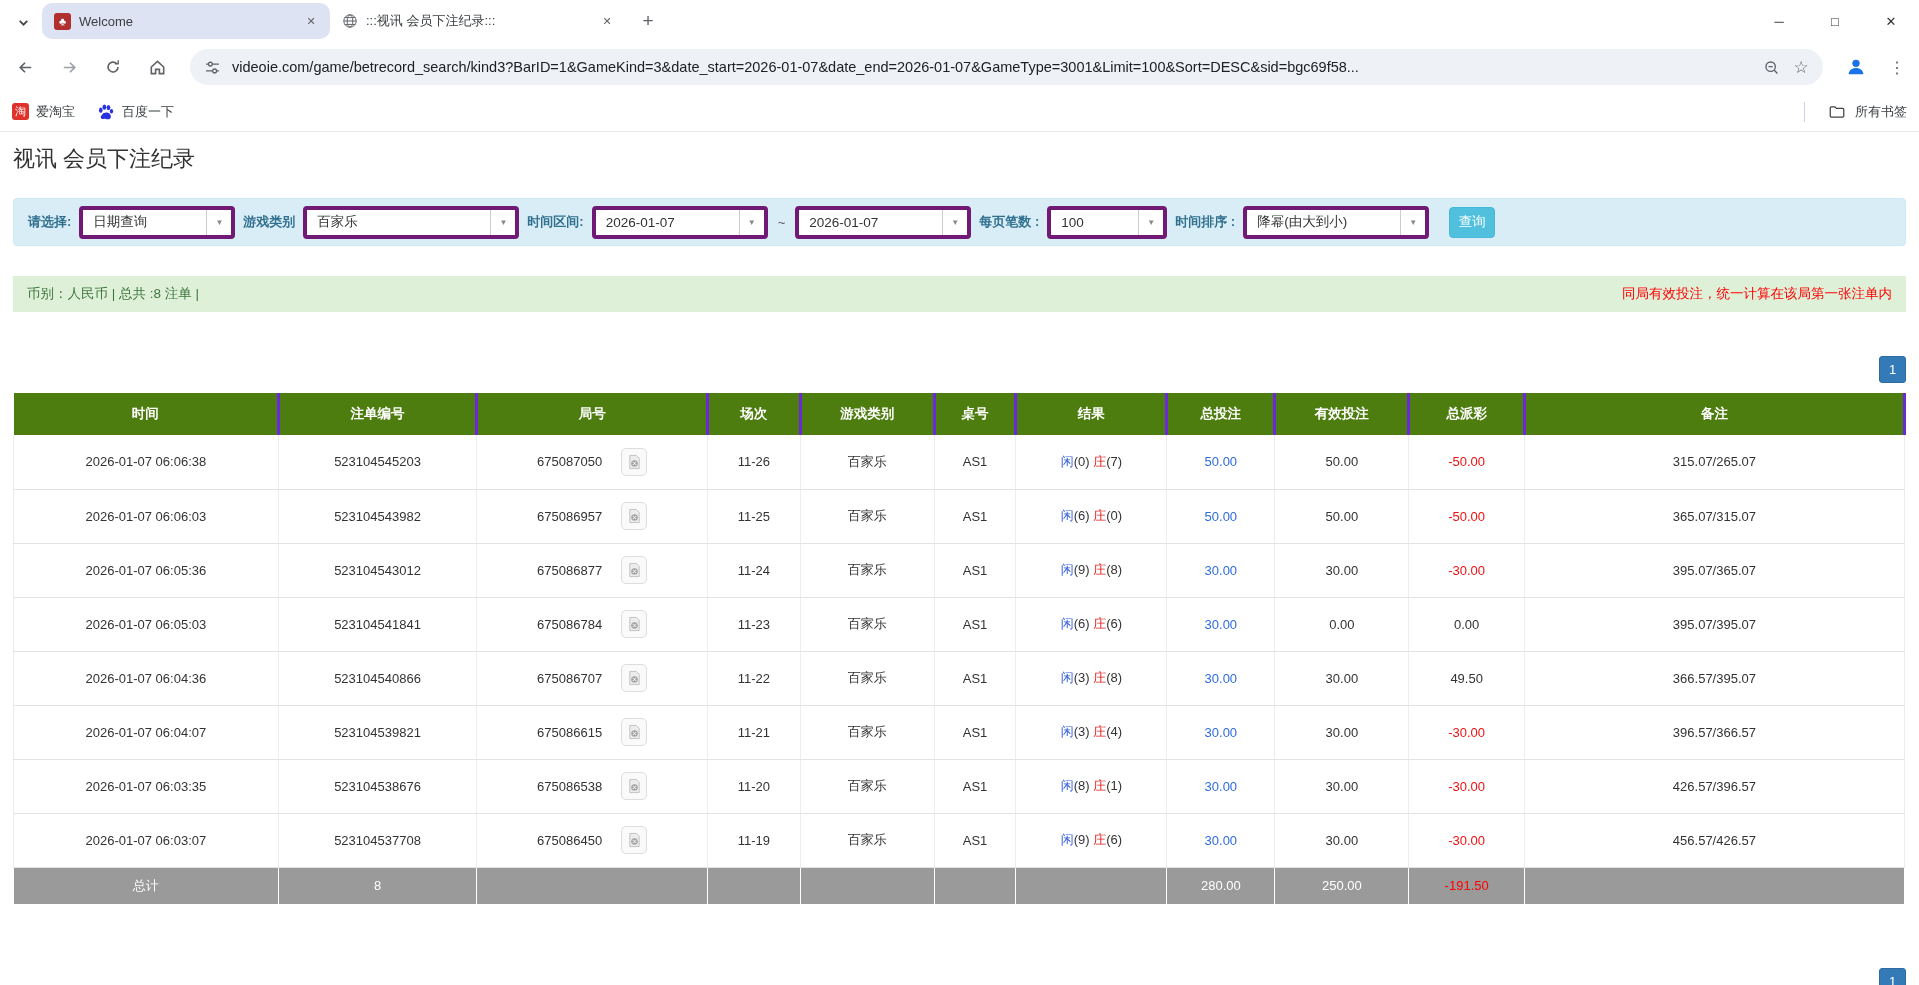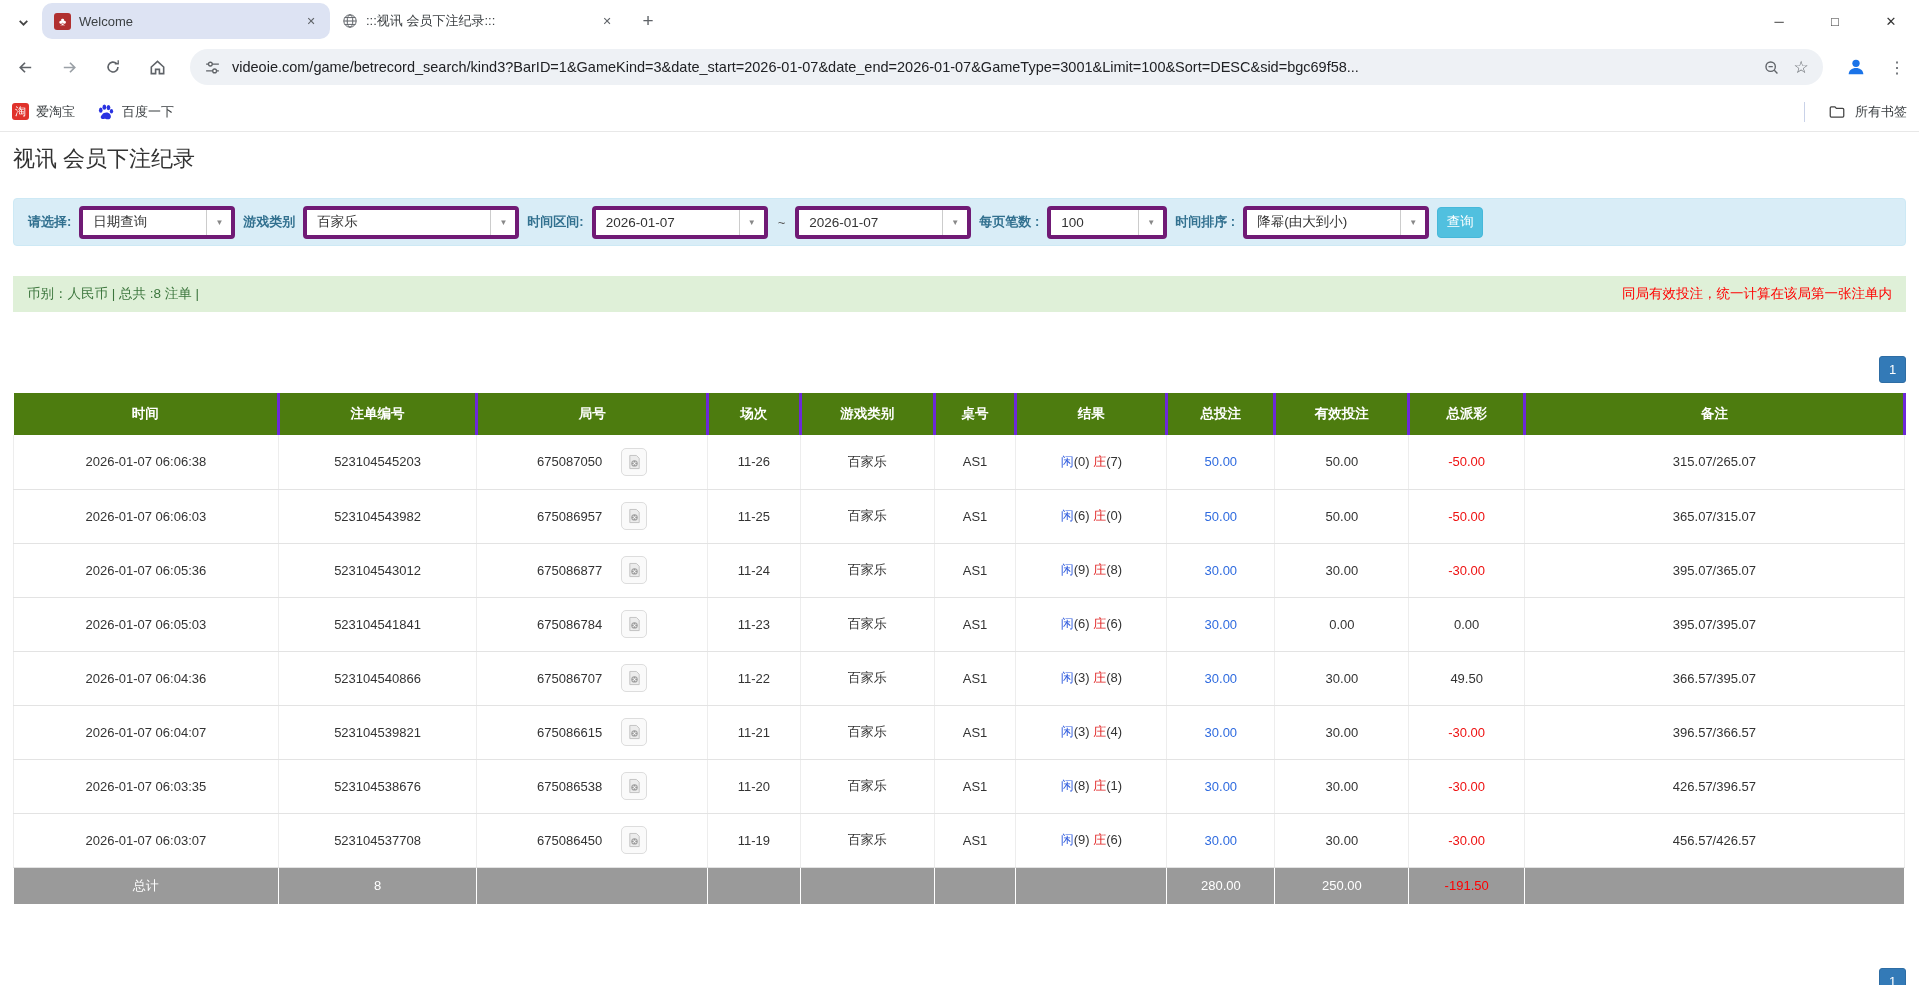--- a/index.html
+++ b/index.html
@@ -54,21 +54,21 @@
                height:48px; display:flex; align-items:center; padding:0 14px; gap:8px; }
   .flabel { font-size:13px; font-weight:bold; color:#31708f; white-space:nowrap; }
   .sel { height:33px; background:#fff; border:4px solid #701a75; border-radius:4px;
          display:flex; align-items:center; overflow:hidden; }
   .sel .val { padding:0 10px; font-size:13.5px; color:#333; flex:1; white-space:nowrap; }
   .sel .caret { width:25px; align-self:stretch; border-left:1px solid #ccc; display:flex;
                 align-items:center; justify-content:center; color:#888; font-size:8px; }
   .tilde { color:#555; font-size:13px; padding:0 2px; }
   .searchbtn { width:46px; height:31px; background:#51c0df; border:1px solid #46b8da; border-radius:4px;
                color:#fff; font-size:13.5px; display:flex; align-items:center; justify-content:center;
-               margin-left:0; cursor:pointer; }
+               margin-left:12px; cursor:pointer; }
 
   .infobar { margin-top:30px; background:#dff0d8; height:36px; display:flex; align-items:center;
              justify-content:space-between; padding:0 14px; font-size:13.5px; }
   .info-left { color:#3c763d; }
   .info-right { color:#ff0000; }
 
   .pagerow { display:flex; justify-content:flex-end; margin-top:44px; margin-bottom:10px; }
   .pagebtn { min-width:27px; height:27px; background:#337ab7; border:1px solid #2e6da4; border-radius:3px;
              color:#fff; font-size:13px; display:flex; align-items:center; justify-content:center; }
 

